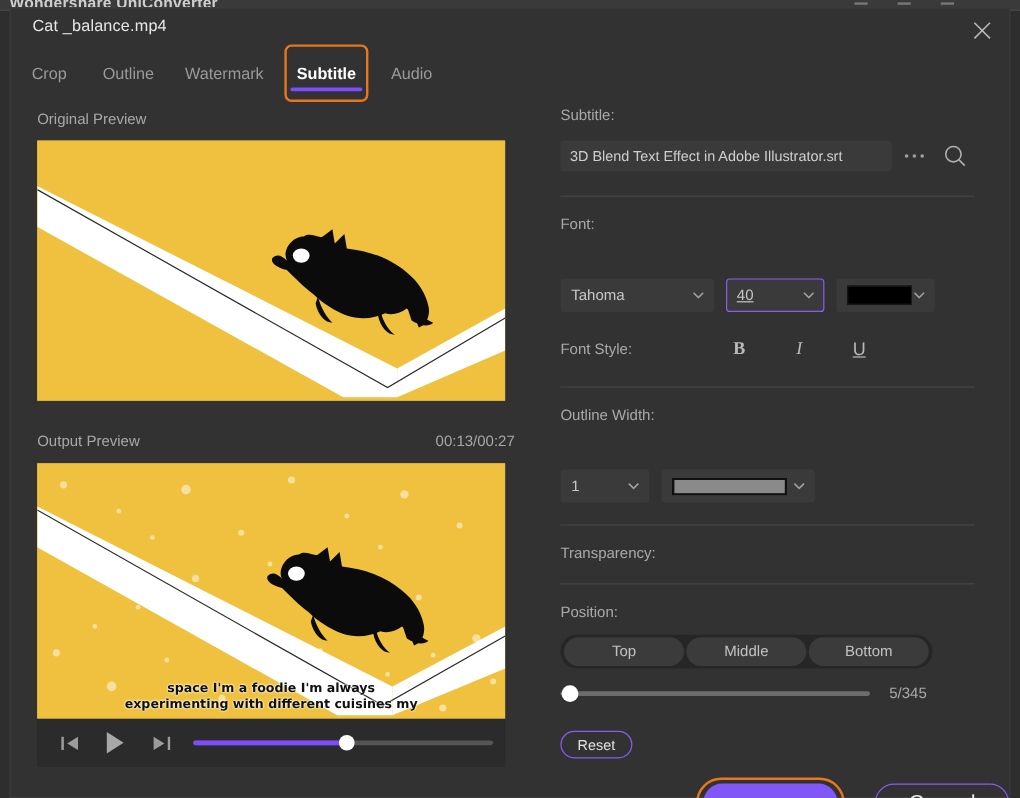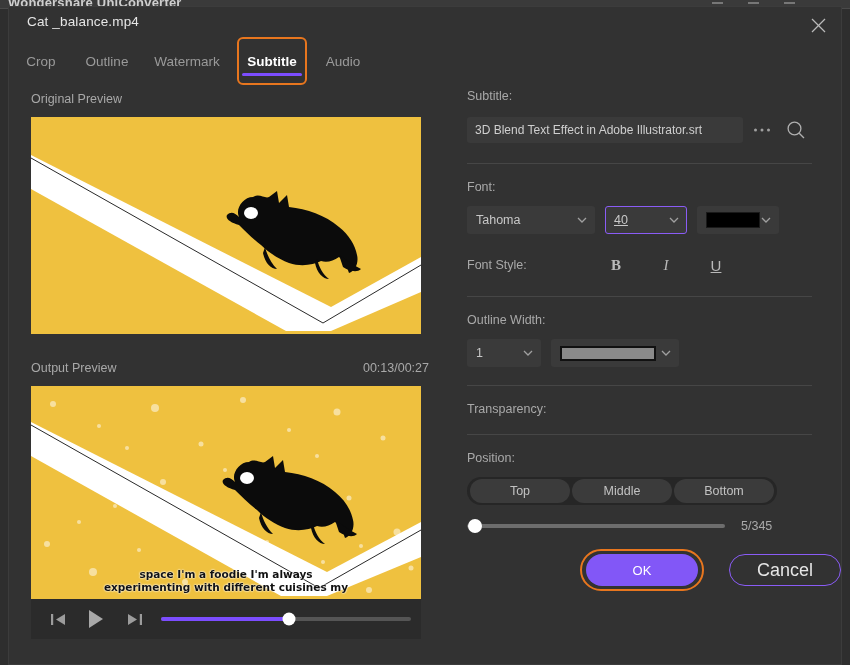--- a/index.html
+++ b/index.html
@@ -172,20 +172,21 @@
     cursor: pointer; margin-left: 4px;
   }
 
   .sel {
     position: relative;
     height: 28px; background: #3a3a3a; border-radius: 3px;
     display: flex; align-items: center;
     padding: 0 8px; cursor: pointer;
     color: #c8c8c8; font-size: 12.5px;
     border: 1px solid transparent;
+    margin-top: 26px;
   }
   .sel.focused { border: 1px solid #8a5cf6; }
   .sel .chev { position: absolute; right: 7px; top: 50%; transform: translateY(-50%); }
   .sel-font { width: 128px; }
   .sel-size { width: 82px; margin-left: 10px; text-decoration: underline; }
   .sel-color { width: 82px; margin-left: 10px; }
   .sel-outline { width: 74px; }
   .sel-outline-color { width: 128px; margin-left: 10px; }
 
   .swatch { width: 54px; height: 16px; border: 1px solid #1a1a1a; }
@@ -501,20 +502,23 @@
       <div class="seg">Middle</div>
       <div class="seg">Bottom</div>
     </div>
     <div class="row" style="margin-top:14px">
       <div class="slider-track">
         <div class="slider-thumb" style="left:3%"></div>
       </div>
       <div class="slider-val">5/345</div>
     </div>
 
+    <div style="margin-top:24px">
+      <div id="reset-btn">Reset</div>
+    </div>
 
     <div style="position:relative;margin-top:16px;height:44px">
       <div id="ok-wrap">
         <div id="ok-btn">OK</div>
       </div>
       <div id="cancel-btn">Cancel</div>
     </div>
 
   </div>
 </div>

